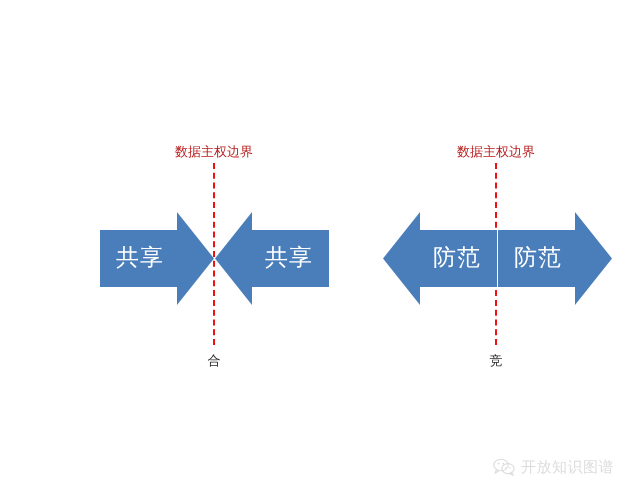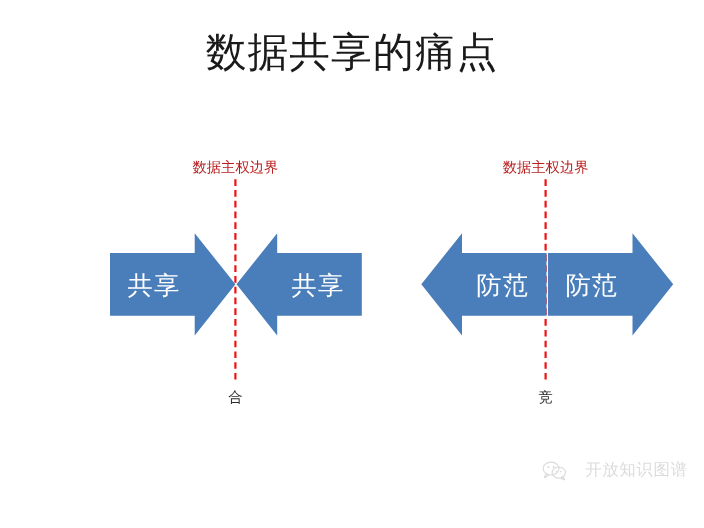--- a/index.html
+++ b/index.html
@@ -92,63 +92,62 @@
     height: 97px;
   }
   .arrow-text {
     position: absolute;
     top: 0;
     left: 0;
     width: 115px;
     height: 97px;
     display: flex;
     align-items: center;
-    font-family: Liberation Sans, sans-serif;
+    font-family: Liberation Mono, monospace;
     font-size: 23px;
     line-height: 28px;
     color: #ffffff;
     letter-spacing: 1px;
     white-space: nowrap;
   }
   .arrow-text.pad-left  { justify-content: flex-start; padding-left: 16px;  box-sizing: border-box; }
   .arrow-text.pad-right { justify-content: flex-end;   padding-right: 16px; box-sizing: border-box; }
 
   
   #arrow-share-left   { left: 100px; }
   #arrow-share-right  { left: 214px; }
   
   #arrow-guard-left   { left: 62px;  }
   #arrow-guard-right  { left: 178px; }
 
   
   #watermark {
     position: absolute;
     left: 493px;
-    top: 419px;
+    top: 458px;
     display: flex;
     align-items: center;
-    gap: 17px;
+    gap: 6px;
     opacity: 0.30;
   }
   #watermark .wm-text {
     font-family: "Liberation Sans", "DejaVu Sans", sans-serif;
     font-size: 15px;
     line-height: 18px;
     color: #8c8c8c;
     letter-spacing: 0.5px;
     white-space: nowrap;
   }
   #watermark .wm-logo svg { display: block; }
 </style>
 </head>
 <body>
 
 <div id="slide">
 
-  <div id="title">数据共享的痛点</div>
 
   <div class="group" id="group-left">
 
     <div class="boundary-label">数据主权边界</div>
 
     <div class="boundary-line"></div>
 
     <div class="arrow-wrap" id="arrow-share-left">
       <svg viewBox="0 0 115 97" xmlns="http://www.w3.org/2000/svg">
         <polygon points="0,20 77,20 77,2 114,48.5 77,95 77,77 0,77" fill="#4a7ebb"></polygon>

